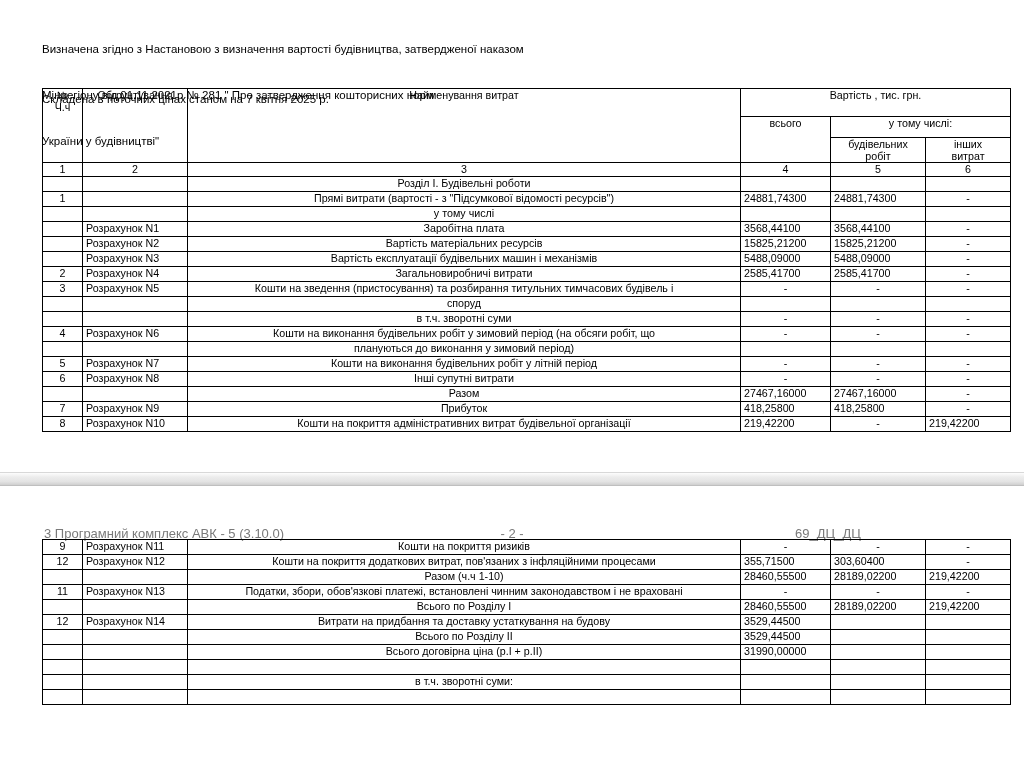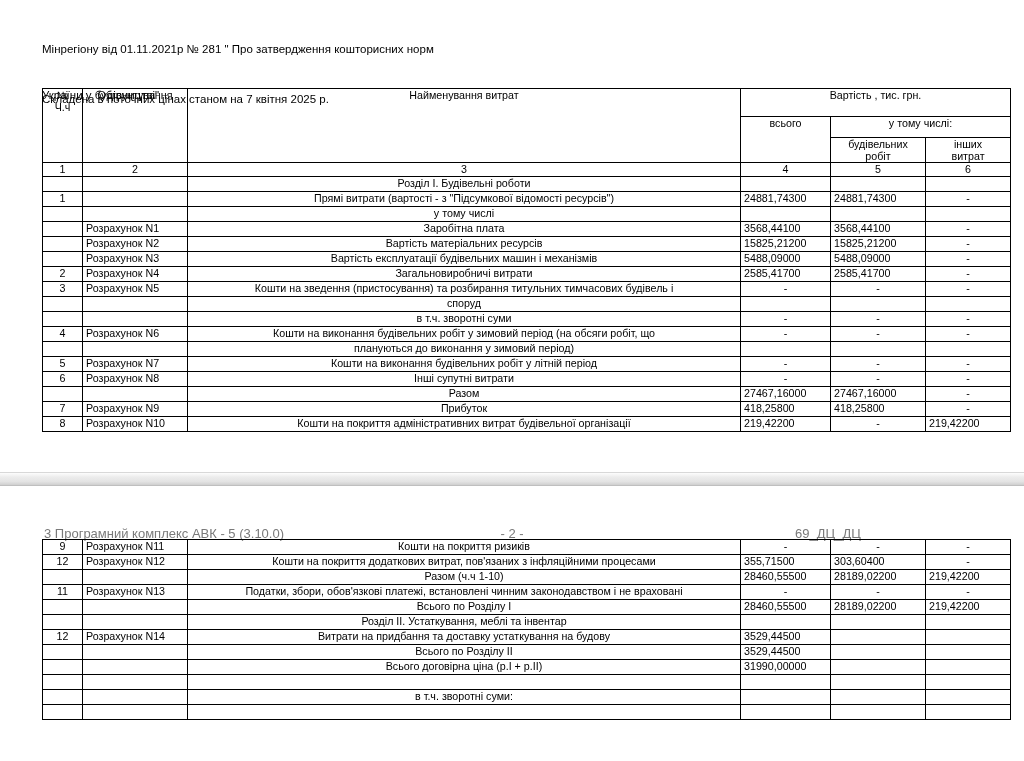--- a/index.html
+++ b/index.html
@@ -122,20 +122,21 @@
   #run-left  { left: 44px; }
   #run-mid   { left: 0; width: 1024px; text-align: center; }
   #run-right { left: 0; width: 1024px; text-align: center; padding-left: 632px; box-sizing: border-box; }
 </style>
 </head>
 <body>
 
 <div id="page-one">
 
   <div class="intro">
+    <div>Визначена згідно з Настановою з визначення вартості будівництва, затвердженої наказом</div>
     <div>Мінрегіону від 01.11.2021р  № 281 " Про затвердження кошторисних норм</div>
     <div>України у будівництві"</div>
   </div>
 
   <div class="composed">Складена в поточних цінах станом на  7 квітня 2025  р.</div>
 
   <table class="cost" id="tbl-top">
     <colgroup>
       <col class="c-num">
         <col class="c-just">
@@ -374,28 +375,20 @@
       </tr>
       <tr class="rowline">
         <td class="num-cell"></td>
         <td class="just-cell"></td>
         <td class="name-cell bold">Всього по Розділу I</td>
         <td class="val-cell">28460,55500</td>
         <td class="val-cell">28189,02200</td>
         <td class="val-cell">219,42200</td>
       </tr>
       <tr class="rowline">
-        <td></td>
-        <td></td>
-        <td class="section-head">Розділ II. Устаткування, меблі та інвентар</td>
-        <td></td>
-        <td></td>
-        <td></td>
-      </tr>
-      <tr class="rowline">
         <td class="num-cell">12</td>
         <td class="just-cell">Розрахунок N14</td>
         <td class="name-cell">Витрати на придбання та доставку устаткування на будову</td>
         <td class="val-cell">3529,44500</td>
         <td class="val-cell"></td>
         <td class="val-cell"></td>
       </tr>
       <tr class="rowline">
         <td class="num-cell"></td>
         <td class="just-cell"></td>

